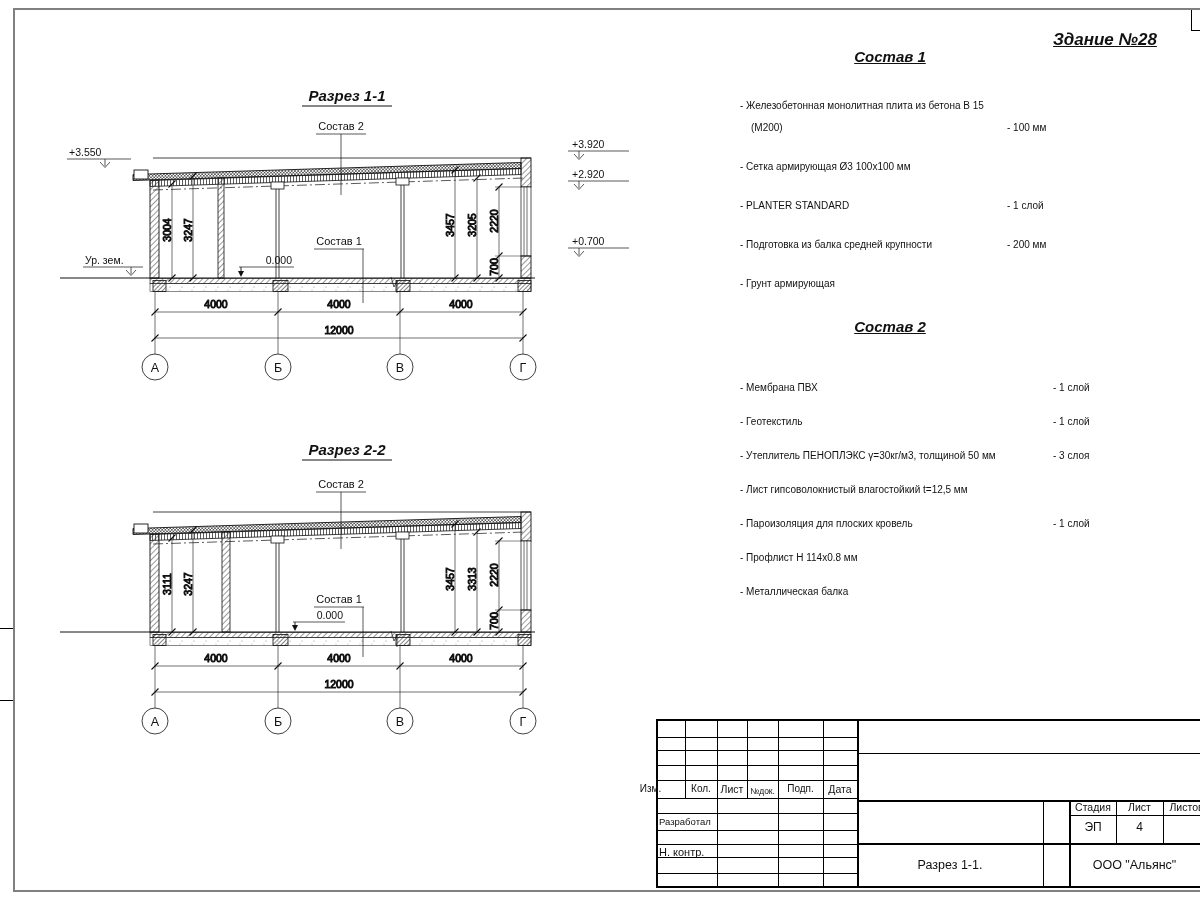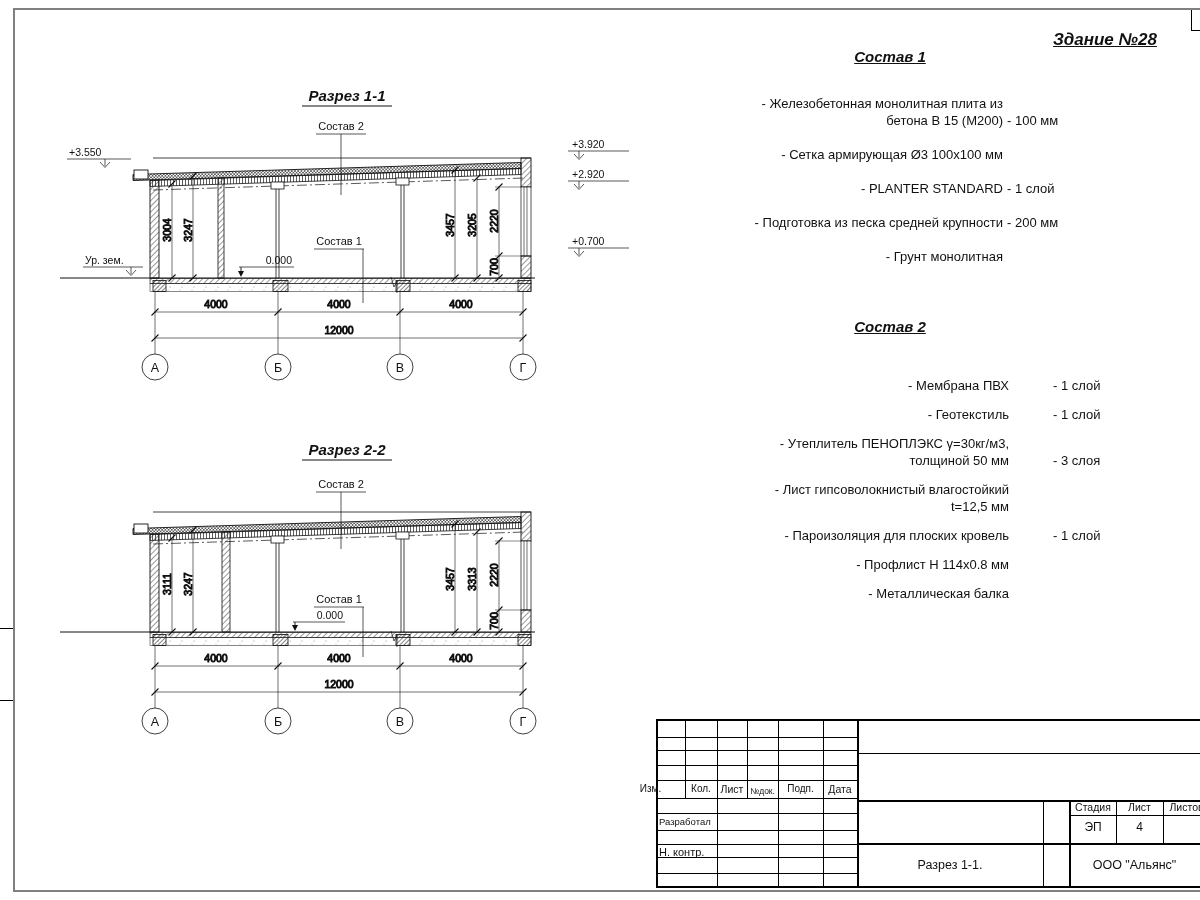--- a/index.html
+++ b/index.html
@@ -7,21 +7,21 @@
          font-family:"Liberation Sans",sans-serif;color:#111;}
   .hl,.vl{position:absolute;background:#000;}
   .gray{background:#808080;}
   svg{position:absolute;overflow:visible;}
   svg text{font-family:"Liberation Sans",sans-serif;fill:#111;}
   .list{position:absolute;width:340px;}
   .list-title{width:300px;text-align:center;font-size:15px;font-style:italic;font-weight:bold;
               text-decoration:underline;}
   .s1 .list-title{margin-bottom:30px;}
   .s2 .list-title{margin-bottom:42px;}
-  .item{display:flex;align-items:flex-end;font-size:13px;line-height:17px;text-align:right;}
+  .item{display:flex;align-items:flex-end;font-size:10px;line-height:22px;}
   .s1 .item{margin-bottom:17px;}
   .s2 .item{margin-bottom:12px;gap:40px;}
   .iname{width:252px;flex:none;padding-left:11px;text-indent:-11px;}
   .s2 .iname{width:258px;}
   .iname::before{content:"- ";}
   .ival{padding-left:4px;white-space:nowrap;}
   .btitle{position:absolute;left:1040px;top:30px;width:130px;text-align:center;
           font-size:17px;font-style:italic;font-weight:bold;text-decoration:underline;}
   .tbtxt{position:absolute;white-space:nowrap;}
   .ctr{text-align:center;}
@@ -329,25 +329,25 @@
     </div>
     <div class="item">
       <div class="iname">Сетка армирующая Ø3 100х100 мм</div>
       <div class="ival"></div>
     </div>
     <div class="item">
       <div class="iname">PLANTER STANDARD</div>
       <div class="ival">- 1  слой</div>
     </div>
     <div class="item">
-      <div class="iname">Подготовка из песка средней крупности</div>
+      <div class="iname">Подготовка из балка средней крупности</div>
       <div class="ival">- 200 мм</div>
     </div>
     <div class="item">
-      <div class="iname">Грунт монолитная</div>
+      <div class="iname">Грунт армирующая</div>
       <div class="ival"></div>
     </div>
   </div>
 
   <div class="list s2" style="left:740px;top:318px;">
     <div class="list-title">Состав 2</div>
     <div class="item">
       <div class="iname">Мембрана ПВХ</div>
       <div class="ival">- 1 слой</div>
     </div>

